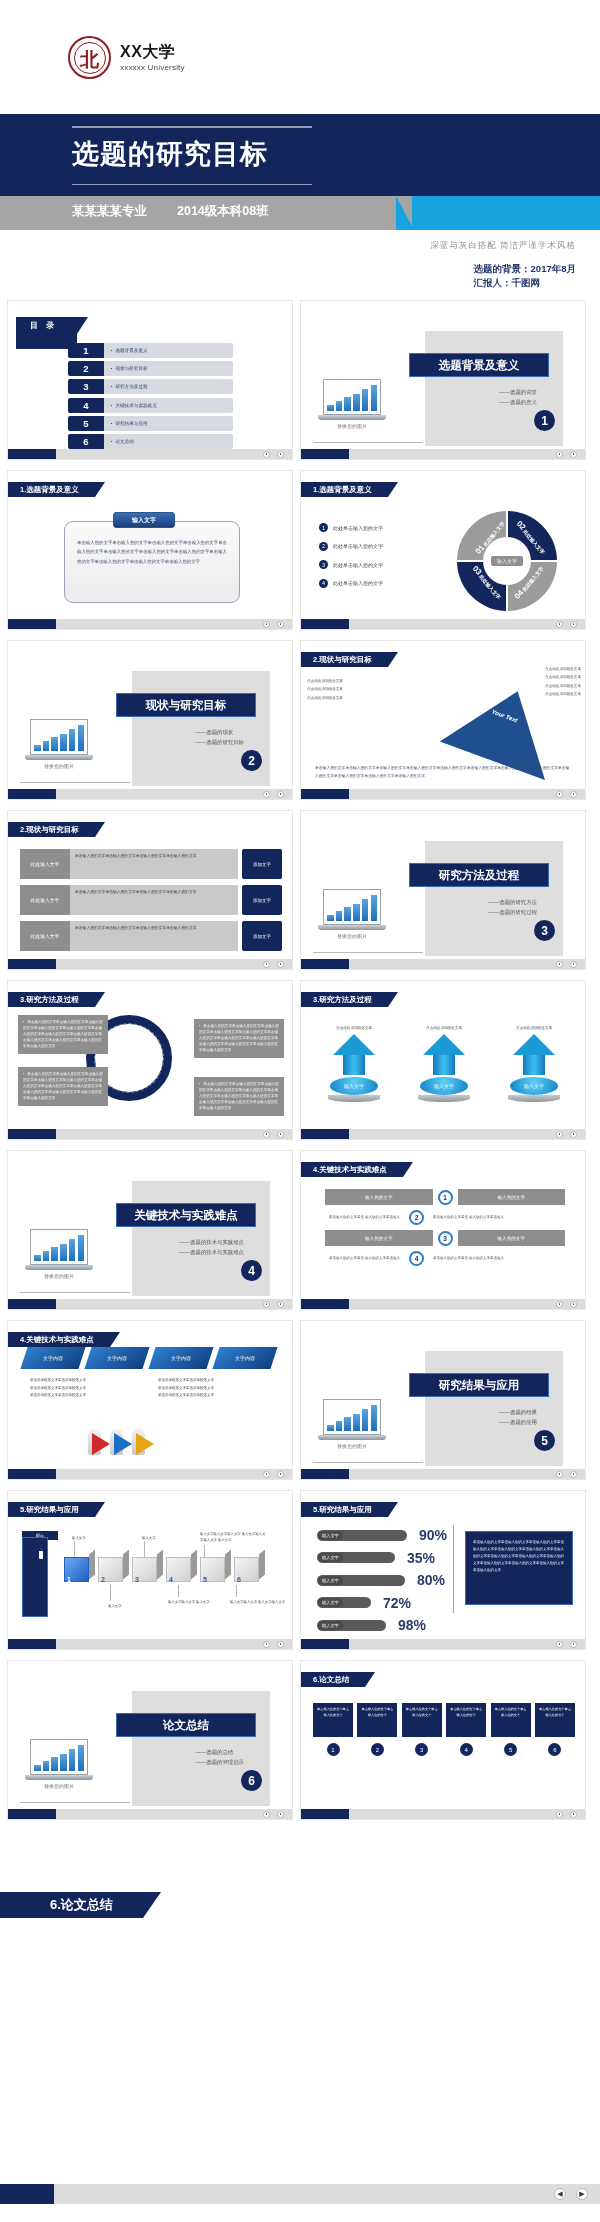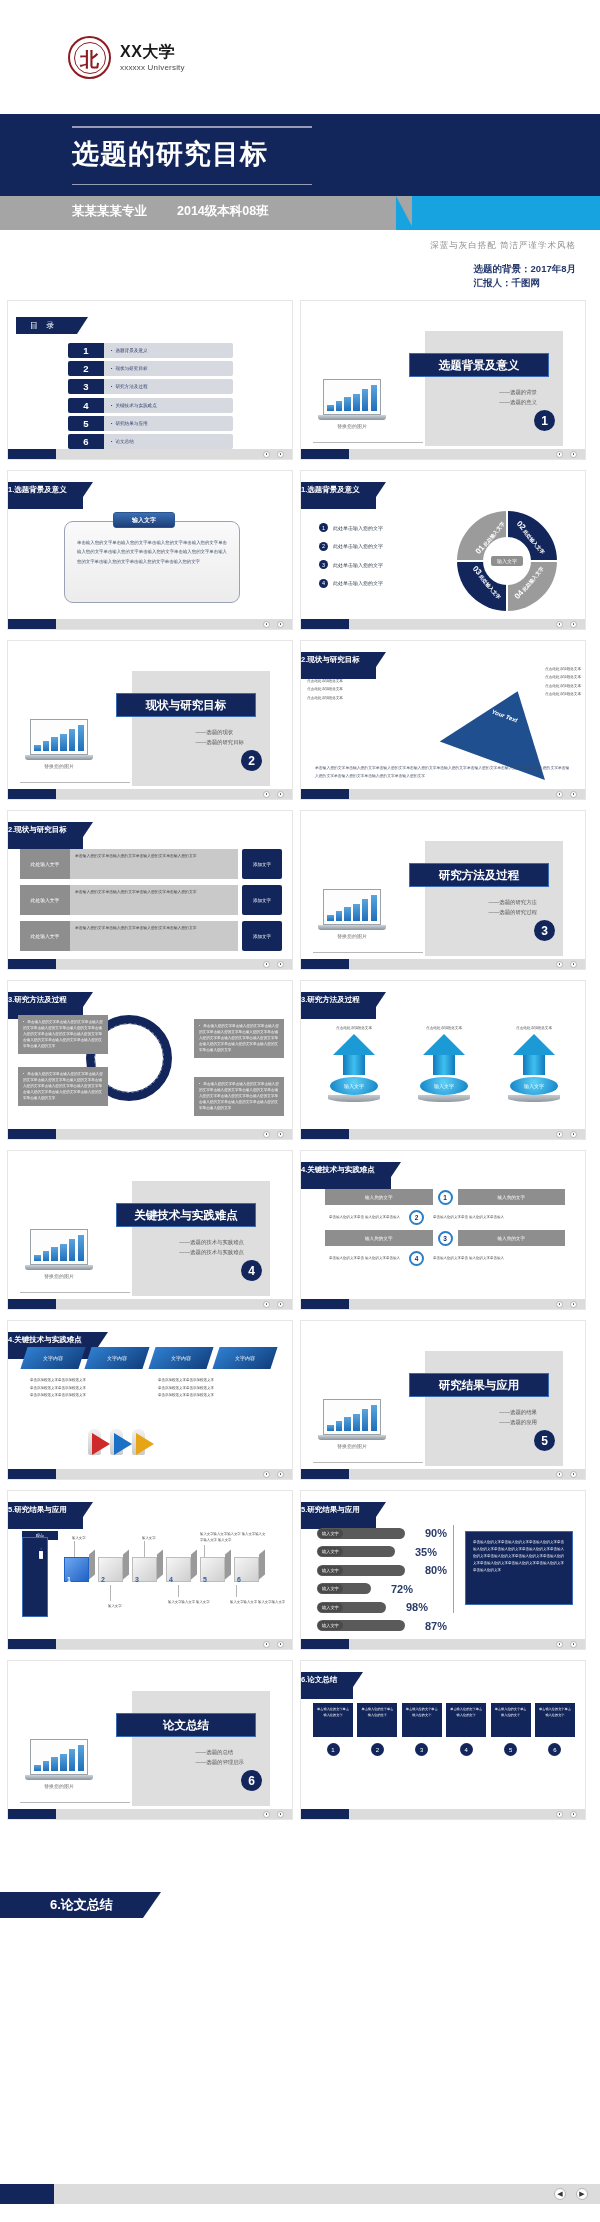--- a/index.html
+++ b/index.html
@@ -58,32 +58,32 @@
 
   
   .s-footer { position:absolute; left:0; bottom:0; width:100%; height:10px; background:#dcdcdc; }
   .s-footer::before{ content:""; position:absolute; left:0; top:0; width:48px; height:10px; background:#13265c; }
   .s-dot { position:absolute; bottom:1.5px; width:7px; height:7px; border-radius:50%; background:#fff; border:1px solid #b5b5b5; }
   .s-dot.d1{ right:22px; } .s-dot.d2{ right:8px; }
   .s-dot::after{ content:""; position:absolute; inset:1.8px; border-radius:50%; background:#4a4a4a; }
 
   
   .ribbon {
-    position:absolute; left:0; top:11px; height:27px; background:#13265c;
-    color:#fff; font-size:7.5px; font-weight:bold; line-height:15px; padding-right:16px;
+    position:absolute; left:0; top:11px; height:15px; background:#13265c;
+    color:#fff; font-size:7.5px; font-weight:bold; line-height:15px; padding-left:12px; padding-right:16px;
     display:inline-block;
   }
   .ribbon::after{
     content:""; position:absolute; right:-10px; top:0; width:0; height:0;
     border-style:solid; border-width:15px 10px 0 0; border-color:#13265c transparent transparent transparent;
   }
 
   
-  .toc-head { position:absolute; left:8px; top:16px; height:17px; background:#13265c; color:#fff;
-      font-size:8px; font-weight:normal; line-height:17px; padding:0 20px 0 14px; letter-spacing:3px;}
+  .toc-head { position:absolute; left:8px; top:16px; height:32px; background:#13265c; color:#fff;
+      font-size:8px; font-weight:bold; line-height:17px; padding:0 20px 0 14px; letter-spacing:3px;}
   .toc-head::after{ content:""; position:absolute; right:-11px; top:0; width:0;height:0;
       border-style:solid; border-width:17px 11px 0 0; border-color:#13265c transparent transparent transparent;}
   .toc-list { position:absolute; left:60px; top:42px; width:165px; }
   .toc-row { display:flex; align-items:stretch; height:15px; margin-bottom:3.2px; }
   .toc-num { width:36px; background:#13265c; border-radius:2px 0 0 2px; color:#fff;
       font-size:9.5px; font-weight:bold; display:flex; align-items:center; justify-content:center; }
   .toc-bar { flex:1; background:#d7d9e0; border-radius:0 2px 2px 0; display:flex; align-items:center;
       padding-left:7px; font-size:4.6px; color:#2b3c6b; }
   .toc-bar::before{ content:"\25AA"; font-size:4px; margin-right:3px; color:#2b3c6b;}
 
@@ -205,21 +205,21 @@
   .opinion { position:absolute; left:14px; top:46px; width:26px; height:80px; background:#13265c;
       border:1px solid #3a6ab5; color:#fff; font-size:3.6px; writing-mode:vertical-rl; padding:10px 3px; line-height:1.8;}
   .opinion-h { position:absolute; left:14px; top:40px; width:36px; height:9px; background:#13265c; color:#fff;
       font-size:4.2px; display:flex; align-items:center; justify-content:center;}
 
   
   .pbars { position:absolute; left:16px; top:36px; width:130px;}
   .pbrow { display:flex; align-items:center; margin-bottom:6.5px;}
   .pbtrack { height:11px; background:#5a5a5a; border-radius:6px; display:flex; align-items:center;}
   .pblab { background:#4a4a4a; color:#fff; font-size:4.2px; padding:2px 4px; border-radius:5px; margin-left:1px;}
-  .pbval { font-size:11px; font-weight:bold; color:#2b3c6b; margin-left:20px;}
+  .pbval { font-size:14px; font-weight:bold; color:#2b3c6b; margin-left:12px;}
   .pdivider { position:absolute; left:152px; top:34px; width:1px; height:88px; background:#9aa3b5;}
   .pnote { position:absolute; left:164px; top:40px; width:108px; height:74px; background:#13265c;
       border:1px solid #3a6ab5; color:#fff; font-size:3.5px; padding:7px; line-height:2;}
   .tl-set { position:absolute; left:12px; top:42px; width:262px; display:flex; justify-content:space-between;}
   .tl-col { width:40px; position:relative; text-align:center;}
   .tl-card { height:34px; background:#13265c; color:#fff; font-size:3.2px; padding:4px 3px; line-height:1.8;}
   .tl-num { width:13px;height:13px;border-radius:50%; background:#13265c; color:#fff; font-size:6px;
       display:flex;align-items:center;justify-content:center; margin:6px auto 0;}
 
   

